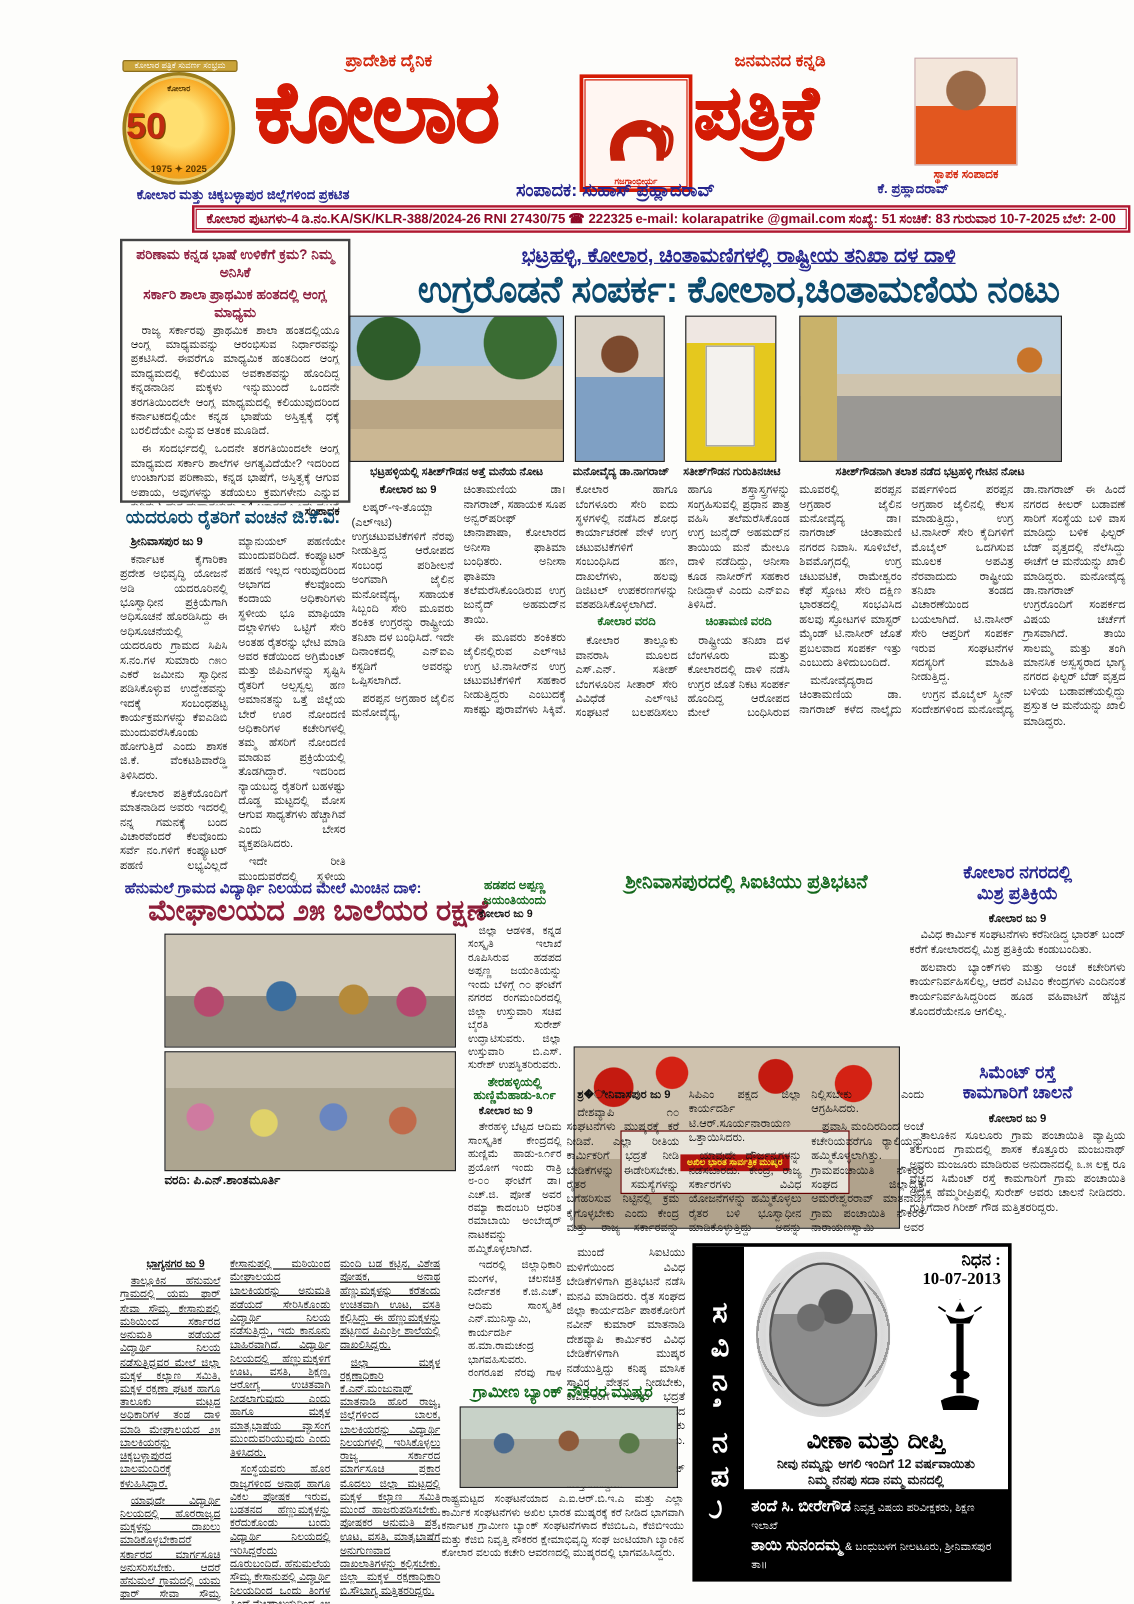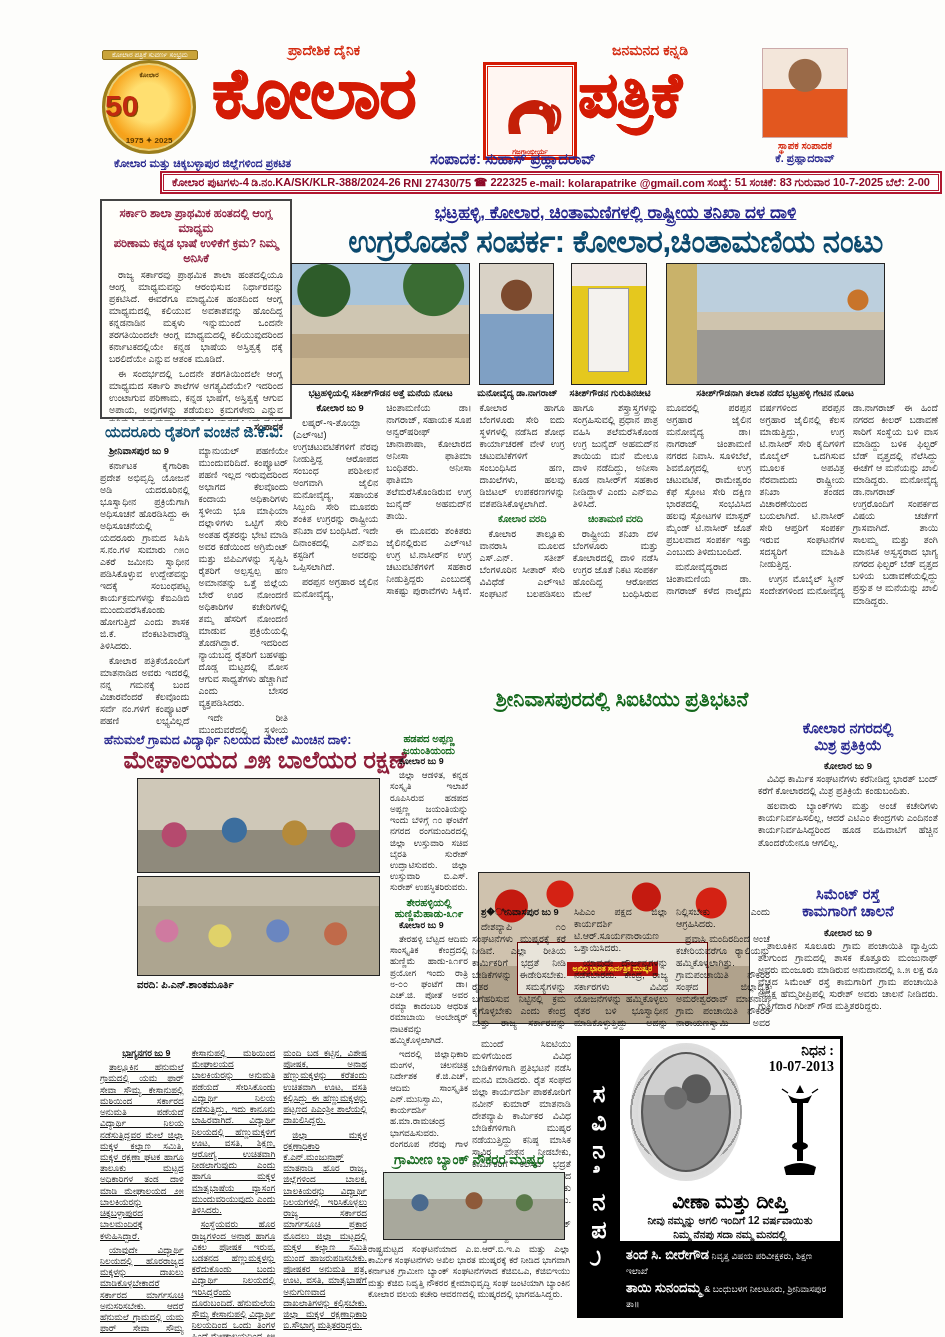--- a/index.html
+++ b/index.html
@@ -148,40 +148,40 @@
     <path d="M14 50 Q10 28 26 20 Q40 12 52 20 Q62 26 60 38 L58 50 L52 50 L52 40 Q50 30 40 30 L30 30 Q24 32 24 40 L26 50 Z" fill="#c41f08"></path>
     <path d="M56 22 Q66 24 64 36 Q63 44 58 46" fill="none" stroke="#c41f08" stroke-width="4"></path>
     <circle cx="46" cy="24" r="2" fill="#fff"></circle>
   </svg>
   <div class="eleph-cap">ಗಜಗಾಂಭೀರ್ಯ</div>
 </div>
 <div class="abs mast-title" style="left:578px;top:64px;font-size:62px;line-height:1;">ಪತ್ರಿಕೆ</div>
 
 <div class="abs founder-photo" style="left:762px;top:48px;"></div>
 <div class="abs tagline ctr" style="left:740px;top:140px;width:130px;font-size:10px;">ಸ್ಥಾಪಕ ಸಂಪಾದಕ</div>
-<div class="abs navyline ctr" style="left:740px;top:152px;width:130px;font-size:11px;">ಕೆ. ಪ್ರಹ್ಲಾದರಾವ್</div>
+<div class="abs navyline ctr" style="left:696px;top:152px;width:130px;font-size:11px;">ಕೆ. ಪ್ರಹ್ಲಾದರಾವ್</div>
 
 <div class="abs navyline" style="left:114px;top:157px;font-size:11px;">ಕೋಲಾರ ಮತ್ತು ಚಿಕ್ಕಬಳ್ಳಾಪುರ ಜಿಲ್ಲೆಗಳಿಂದ ಪ್ರಕಟಿತ</div>
 <div class="abs navyline" style="left:430px;top:150px;font-size:15px;">ಸಂಪಾದಕ: ಸುಹಾಸ್ ಪ್ರಹ್ಲಾದರಾವ್</div>
 
 <div class="abs infobar" style="left:160px;top:171px;width:758px;">
   <span>ಕೋಲಾರ ಪುಟಗಳು-4</span>
   <span>ಡಿ.ನಂ.KA/SK/KLR-388/2024-26</span>
   <span>RNI 27430/75</span>
   <span>☎ 222325</span>
   <span>e-mail: kolarapatrike @gmail.com</span>
   <span>ಸಂಖ್ಯೆ: 51</span>
   <span>ಸಂಚಿಕೆ: 83</span>
   <span>ಗುರುವಾರ 10-7-2025</span>
   <span>ಬೆಲೆ: 2-00</span>
 </div>
 
 <div class="abs boxed" style="left:100px;top:199px;width:174px;height:206px;">
+  <div class="boxhead" style="margin-bottom:3px;">ಪರಿಣಾಮ ಕನ್ನಡ ಭಾಷೆ ಉಳಿಕೆಗೆ ಕ್ರಮ? ನಿಮ್ಮ ಅನಿಸಿಕೆ</div>
   <div class="boxhead">ಸರ್ಕಾರಿ ಶಾಲಾ ಪ್ರಾಥಮಿಕ ಹಂತದಲ್ಲಿ ಆಂಗ್ಲ ಮಾಧ್ಯಮ</div>
-  <div class="boxhead" style="margin-bottom:3px;">ಪರಿಣಾಮ ಕನ್ನಡ ಭಾಷೆ ಉಳಿಕೆಗೆ ಕ್ರಮ? ನಿಮ್ಮ ಅನಿಸಿಕೆ</div>
   <div class="body-sm jc" style="height:152px;overflow:hidden;">
     <p class="np">ರಾಜ್ಯ ಸರ್ಕಾರವು ಪ್ರಾಥಮಿಕ ಶಾಲಾ ಹಂತದಲ್ಲಿಯೂ ಆಂಗ್ಲ ಮಾಧ್ಯಮವನ್ನು ಆರಂಭಿಸುವ ನಿರ್ಧಾರವನ್ನು ಪ್ರಕಟಿಸಿದೆ. ಈವರೆಗೂ ಮಾಧ್ಯಮಿಕ ಹಂತದಿಂದ ಆಂಗ್ಲ ಮಾಧ್ಯಮದಲ್ಲಿ ಕಲಿಯುವ ಅವಕಾಶವನ್ನು ಹೊಂದಿದ್ದ ಕನ್ನಡನಾಡಿನ ಮಕ್ಕಳು ಇನ್ನುಮುಂದೆ ಒಂದನೇ ತರಗತಿಯಿಂದಲೇ ಆಂಗ್ಲ ಮಾಧ್ಯಮದಲ್ಲಿ ಕಲಿಯುವುದರಿಂದ ಕರ್ನಾಟಕದಲ್ಲಿಯೇ ಕನ್ನಡ ಭಾಷೆಯ ಅಸ್ತಿತ್ವಕ್ಕೆ ಧಕ್ಕೆ ಬರಲಿದೆಯೇ ಎನ್ನುವ ಆತಂಕ ಮೂಡಿದೆ.</p>
     <p class="np">ಈ ಸಂದರ್ಭದಲ್ಲಿ ಒಂದನೇ ತರಗತಿಯಿಂದಲೇ ಆಂಗ್ಲ ಮಾಧ್ಯಮದ ಸರ್ಕಾರಿ ಶಾಲೆಗಳ ಅಗತ್ಯವಿದೆಯೇ? ಇದರಿಂದ ಉಂಟಾಗುವ ಪರಿಣಾಮ, ಕನ್ನಡ ಭಾಷೆಗೆ, ಅಸ್ತಿತ್ವಕ್ಕೆ ಆಗುವ ಅಪಾಯ, ಅವುಗಳನ್ನು ತಡೆಯಲು ಕ್ರಮಗಳೇನು ಎನ್ನುವ ಕುರಿತು ಓದುಗ ಮಹಾಶಯರು ಎ4 ಆಕಾರದ ಒಂದು ಪುಟಕ್ಕೆ ಮಿತಿಗೊಳಿಸಿ ತಮ್ಮ ಅನಿಸಿಕೆಗಳನ್ನು ಕಳುಹಿಸಿಕೊಟ್ಟರೆ 'ಕೋಲಾರ ಪತ್ರಿಕೆ' ಅವುಗಳನ್ನು ಪ್ರಕಟಿಸಲಿದೆ. ನಿಮ್ಮ ಬರಹಗಳನ್ನು ಕಳುಹಿಸಲು ಕೊನೆಯ ದಿನಾಂಕ: ೨೦-೭-೨೦೨೫.</p>
   </div>
   <div class="b" style="text-align:right;font-size:9.5px;">– ಸಂಪಾದಕ</div>
 </div>
 
 <div class="abs" style="left:100px;top:424px;width:188px;">
   <div class="red-head ctr" style="font-size:15px;line-height:1.1;margin-bottom:4px;">ಯದರೂರು ರೈತರಿಗೆ ವಂಚನೆ ಜಿ.ಕೆ.ವಿ.</div>
   <div class="cols2 body-sm jc" style="height:292px;">
@@ -238,21 +238,21 @@
     <p class="np">ಜಿಲ್ಲಾ ಆಡಳಿತ, ಕನ್ನಡ ಸಂಸ್ಕೃತಿ ಇಲಾಖೆ ರೂಪಿಸಿರುವ ಹಡಪದ ಅಪ್ಪಣ್ಣ ಜಯಂತಿಯನ್ನು ಇಂದು ಬೆಳಿಗ್ಗೆ ೧೦ ಘಂಟೆಗೆ ನಗರದ ರಂಗಮಂದಿರದಲ್ಲಿ ಜಿಲ್ಲಾ ಉಸ್ತುವಾರಿ ಸಚಿವ ಬೈರತಿ ಸುರೇಶ್ ಉದ್ಘಾಟಿಸುವರು. ಜಿಲ್ಲಾ ಉಸ್ತುವಾರಿ ಬಿ.ಎಸ್. ಸುರೇಶ್ ಉಪಸ್ಥಿತರಿರುವರು.</p>
   </div>
   <div class="green-head ctr" style="font-size:10px;line-height:1.15;margin-top:3px;">ತೇರಹಳ್ಳಿಯಲ್ಲಿ ಹುಣ್ಣಿಮೆಹಾಡು-೩೧೯</div>
   <div class="body-xs jc">
     <p class="np"><span class="dateline">ಕೋಲಾರ ಜು 9</span></p>
     <p class="np">ತೇರಹಳ್ಳಿ ಬೆಟ್ಟದ ಆದಿಮ ಸಾಂಸ್ಕೃತಿಕ ಕೇಂದ್ರದಲ್ಲಿ ಹುಣ್ಣಿಮೆ ಹಾಡು-೩೧೯ರ ಪ್ರಯೋಗ ಇಂದು ರಾತ್ರಿ ೮-೦೦ ಘಂಟೆಗೆ ಡಾ। ಎಚ್.ಜಿ. ಪೋತೆ ಅವರ ರಮ್ಯಾ ಕಾದಂಬರಿ ಆಧರಿತ ರಮಾಬಾಯಿ ಅಂಬೇಡ್ಕರ್ ನಾಟಕವನ್ನು ಹಮ್ಮಿಕೊಳ್ಳಲಾಗಿದೆ.</p>
     <p class="np">ಇದರಲ್ಲಿ ಜಿಲ್ಲಾಧಿಕಾರಿ ಮಂಗಳ, ಚಲನಚಿತ್ರ ನಿರ್ದೇಶಕ ಕೆ.ಜಿ.ಎಚ್, ಆದಿಮ ಸಾಂಸ್ಕೃತಿಕ ಎನ್.ಮುನಿಸ್ವಾಮಿ, ಕಾರ್ಯದರ್ಶಿ ಹ.ಮಾ.ರಾಮಚಂದ್ರ ಭಾಗವಹಿಸುವರು. ರಂಗರೂಪ ನೆರವು ಗಾಳ ರಂಗ ಧಾಮದ, ವಿನ್ಯಾಸ ಮತ್ತು ನಿರ್ದೇಶನ ಶ್ರೀಕಾಂತ ನಡಮನಿ, ಸಂಗೀತ ಸಂಯೋಜನೆ ಮಹೇಶ ಹುಂಡೇಕಾರ, ಸಂಗೀತ ನಿರ್ವಹಣೆ ಮತ್ತು ಬೆಳಕಿನ ವಿನ್ಯಾಸ ರಾಹುಲ್, ರಂಗದ ಮೇಲೆ ಅಕ್ಷಮ್ಮ, ಶಿವು, ಅಂಬಿಕಾ, ರಾಣಿ, ಬಾಗಲಕೋಟೆ ಸಂಗಮ ಕಲಾ ತಂಡ ಅಭಿನಯಿಸುತ್ತದೆ.</p>
   </div>
 </div>
 
-<div class="abs green-head ctr" style="left:472px;top:688px;width:300px;font-size:20px;">ಶ್ರೀನಿವಾಸಪುರದಲ್ಲಿ ಸಿಐಟಿಯು ಪ್ರತಿಭಟನೆ</div>
+<div class="abs green-head ctr" style="left:472px;top:726px;width:300px;font-size:16px;">ಶ್ರೀನಿವಾಸಪುರದಲ್ಲಿ ಸಿಐಟಿಯು ಪ್ರತಿಭಟನೆ</div>
 <div class="abs ph ph-protest" style="left:478px;top:750px;width:272px;height:152px;">
   <div class="banner">
     <div class="inner">ಅಖಿಲ ಭಾರತ ಸಾರ್ವತ್ರಿಕ ಮುಷ್ಕರ</div>
   </div>
 </div>
 <div class="abs cols3 body-sm jc" style="left:472px;top:906px;width:298px;height:128px;">
   <p class="np"><span class="dateline">ಶ್ರ�ೀನಿವಾಸಪುರ ಜು 9</span></p>
   <p class="np">ದೇಶವ್ಯಾಪಿ ೧೦ ಸಂಘಟನೆಗಳು ಮುಷ್ಕರಕ್ಕೆ ಕರೆ ನೀಡಿವೆ. ಎಲ್ಲಾ ರೀತಿಯ ಕಾರ್ಮಿಕರಿಗೆ ಭದ್ರತೆ ನೀಡಿ ಬೇಡಿಕೆಗಳನ್ನು ಈಡೇರಿಸಬೇಕು. ರೈತರ ಸಮಸ್ಯೆಗಳನ್ನು ಬಗೆಹರಿಸುವ ನಿಟ್ಟಿನಲ್ಲಿ ಕ್ರಮ ಕೈಗೊಳ್ಳಬೇಕು ಎಂದು ಕೇಂದ್ರ ಮತ್ತು ರಾಜ್ಯ ಸರ್ಕಾರವನ್ನು ಸಿಪಿಎಂ ಪಕ್ಷದ ಜಿಲ್ಲಾ ಕಾರ್ಯದರ್ಶಿ ಟಿ.ಆರ್.ಸೂರ್ಯನಾರಾಯಣ ಒತ್ತಾಯಿಸಿದರು.</p>
   <p class="np">ಯಾವುದೇ ದೌರ್ಜನ್ಯಗಳನ್ನು ನಡೆಸಬಾರದು. ಕೇಂದ್ರ, ರಾಜ್ಯ ಸರ್ಕಾರಗಳು ವಿವಿಧ ಯೋಜನೆಗಳನ್ನು ಹಮ್ಮಿಕೊಳ್ಳಲು ರೈತರ ಬಳಿ ಭೂಸ್ವಾಧೀನ ಮಾಡಿಕೊಳ್ಳುತ್ತಿದ್ದು ಅದನ್ನು ನಿಲ್ಲಿಸಬೇಕು ಎಂದು ಆಗ್ರಹಿಸಿದರು.</p>
   <p class="np">ಪ್ರವಾಸಿ ಮಂದಿರದಿಂದ ಅಂಚೆ ಕಚೇರಿಯವರೆಗೂ ರ‍್ಯಾಲಿಯನ್ನು ಹಮ್ಮಿಕೊಳ್ಳಲಾಗಿತ್ತು. ಗ್ರಾಮಪಂಚಾಯಿತಿ ನೌಕರರ ಸಂಘದ ಜಿಲ್ಲಾಧ್ಯಕ್ಷ ಅಮರೇಶ್ವರರಾವ್ ಮಾತನಾಡಿ, ಗ್ರಾಮ ಪಂಚಾಯಿತಿ ನೌಕರರ ನಾರಾಯಣಸ್ವಾಮಿ ಅವರ ಸಮಸ್ಯೆಗಳಿಗೆ ಸ್ಪಂದಿಸಬೇಕು ಎಂದು ಆಗ್ರಹಿಸಿದರು.</p>

